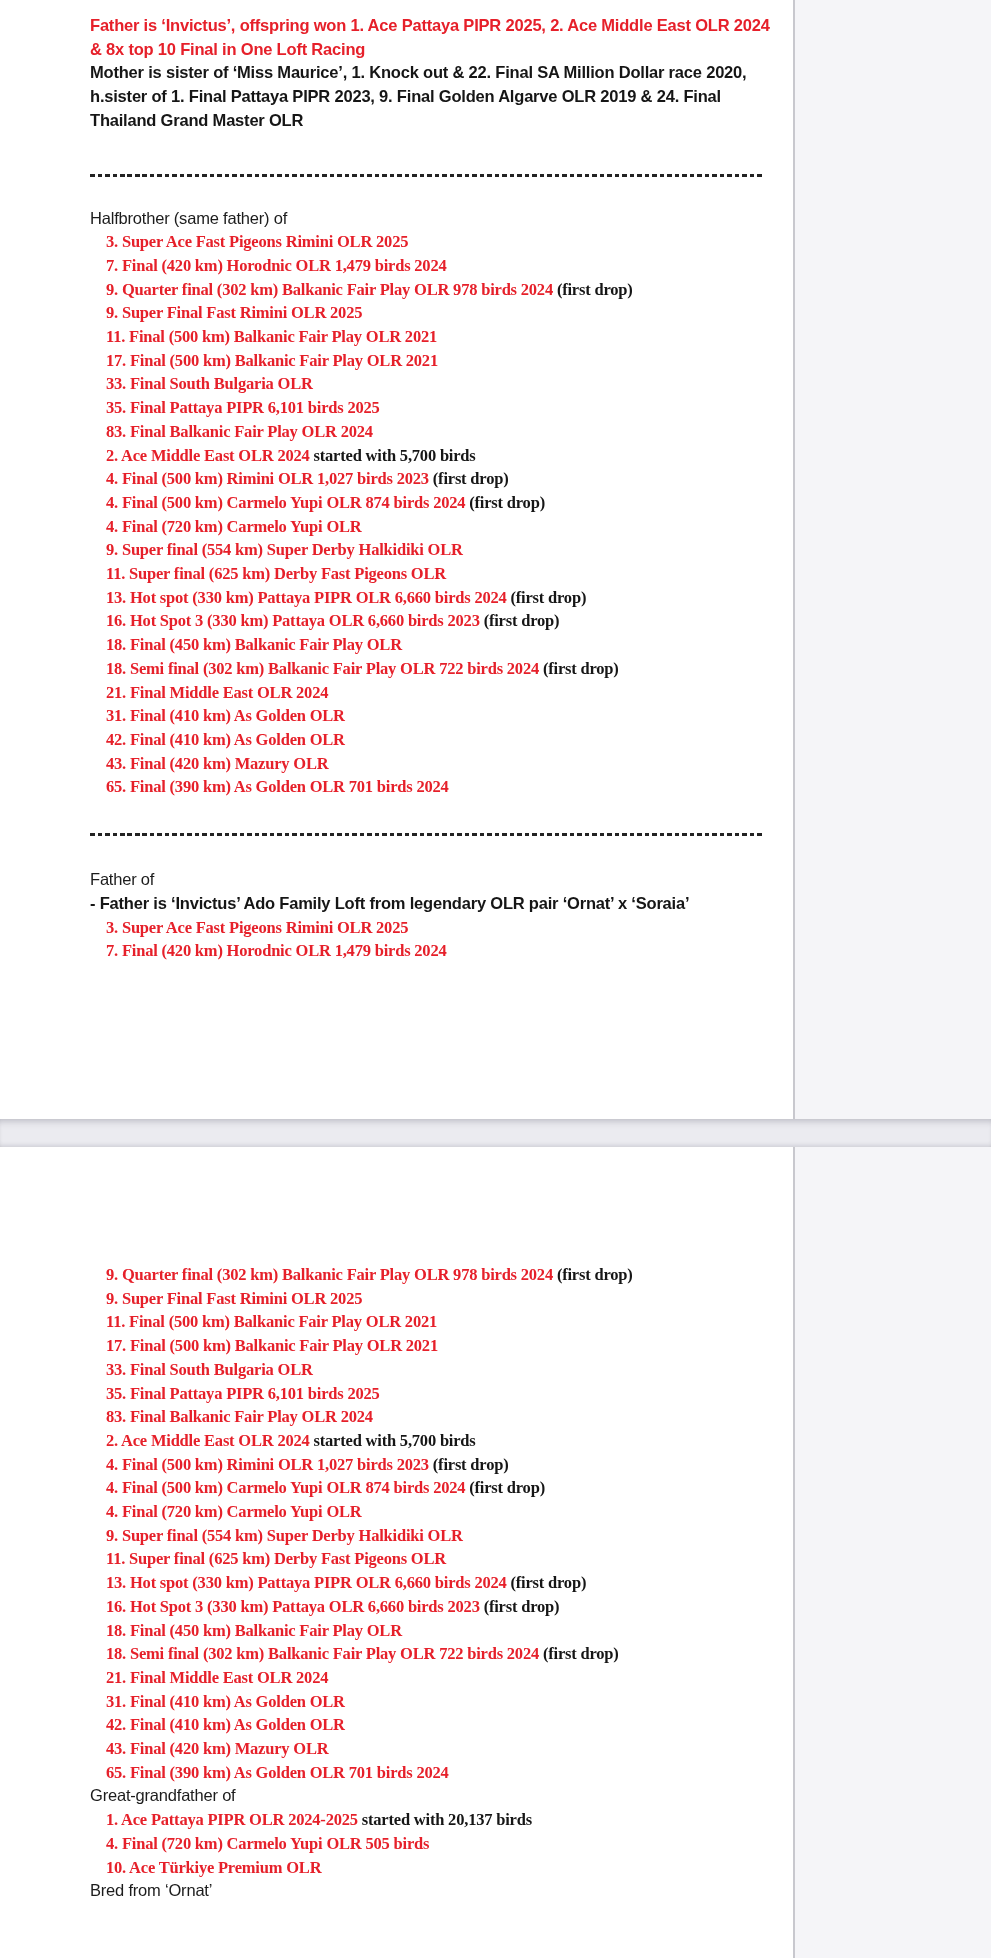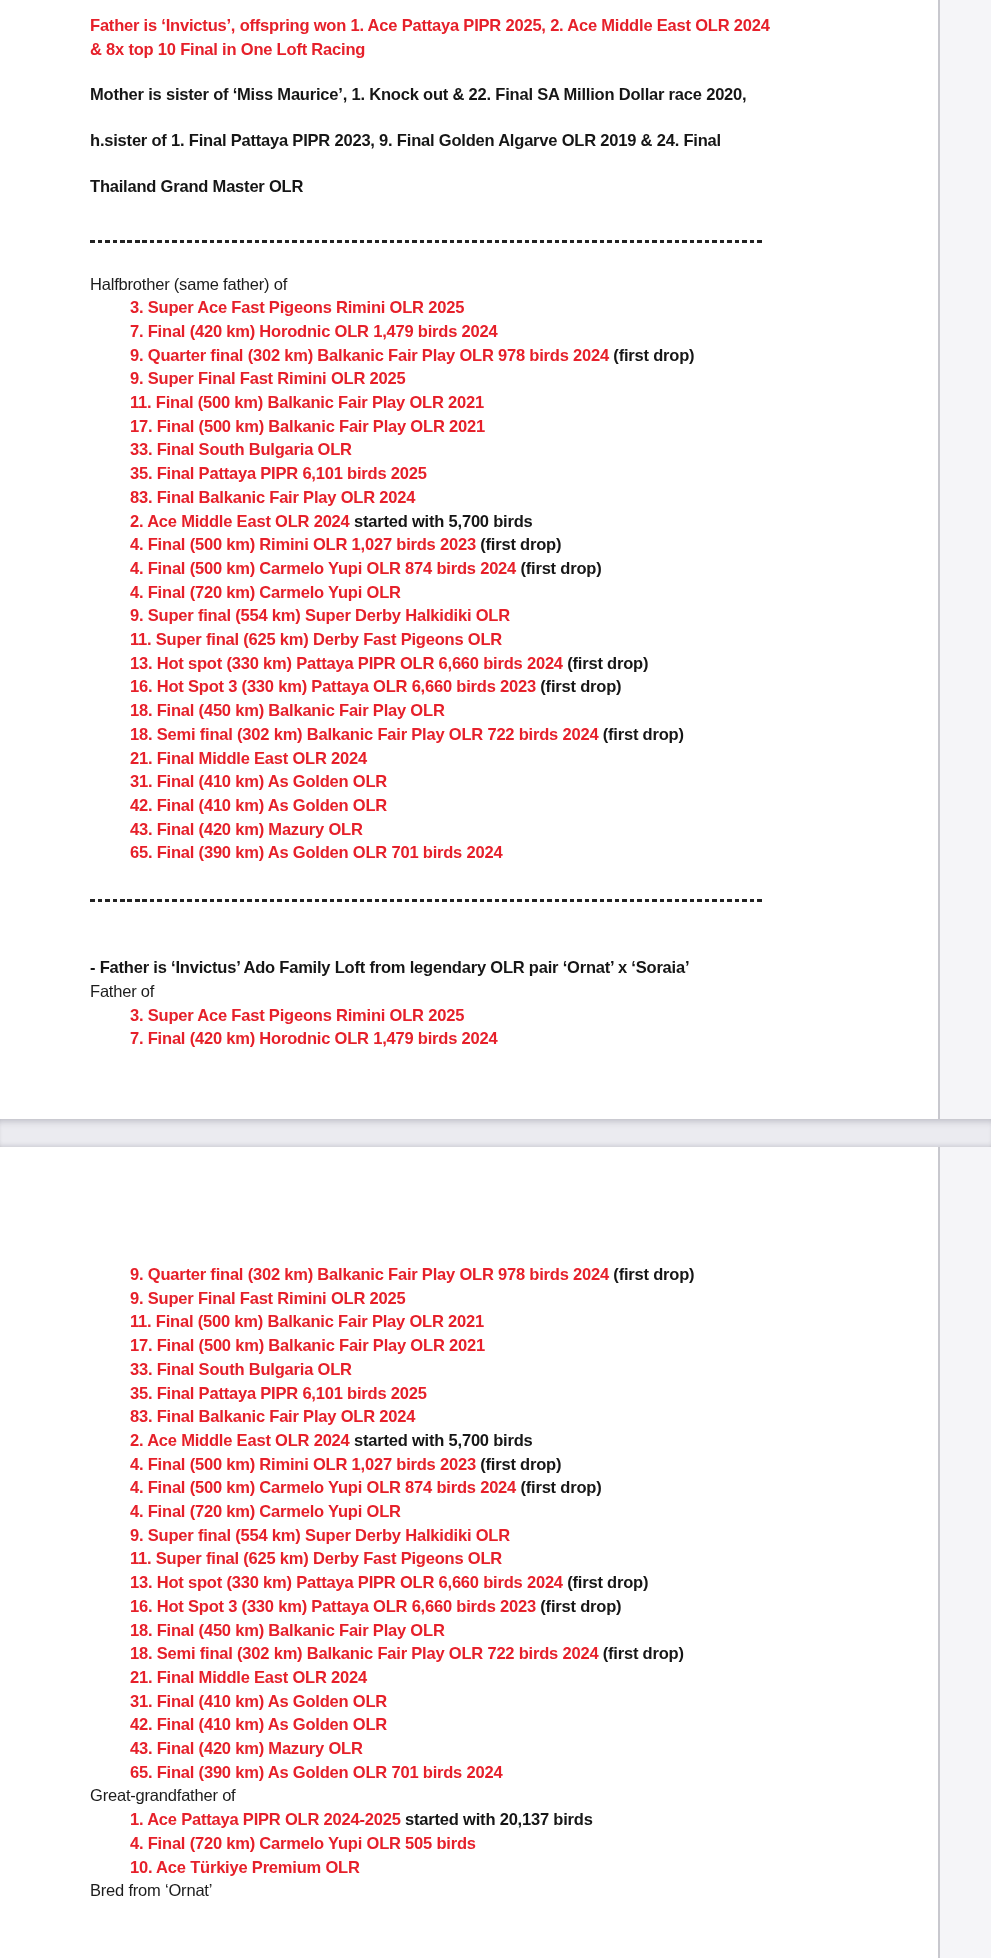--- a/index.html
+++ b/index.html
@@ -10,21 +10,21 @@
     width: 991px;
     height: 1958px;
     overflow: hidden;
     position: relative;
     background: var(--surround-bg, #f5f5f8);
     font-family: "Liberation Sans", sans-serif;
   }
   .page {
     position: absolute;
     left: 0;
-    width: 940px;
+    width: 795px;
     background: var(--page-bg, #ffffff);
     border-right: 2px solid var(--page-edge, #c8c8ce);
     box-sizing: border-box;
     padding-left: 90px;
     overflow: hidden;
   }
   .page-1 {
     top: 0;
     height: 1119px;
     padding-top: 14px;
@@ -44,26 +44,26 @@
     box-shadow: inset 0 7px 7px -5px rgba(40,40,60,0.25), inset 0 -4px 5px -3px rgba(40,40,60,0.18);
   }
   .line {
     line-height: 23.7px;
     font-size: 16.5px;
     font-weight: bold;
     letter-spacing: -0.2px;
     white-space: nowrap;
   }
   .p-red { color: var(--red, #e6202a); }
-  .p-black { color: var(--ink, #161616); margin-top: 22px; }
+  .p-black { color: var(--ink, #161616); }
   .heading {
     font-weight: 400;
     color: var(--heading-ink, #1c1c1c);
   }
-  .result { margin-left: 40px; }
+  .result { margin-left: 16px; font-family: Liberation Serif, serif; }
   .result .main { color: var(--red, #e6202a); }
   .result .suffix { color: var(--ink, #161616); }
   .sep {
     height: 3px;
     width: 672px;
     background: repeating-linear-gradient(90deg, #232323 0 4.5px, transparent 4.5px 7.5px);
   }
   .spacer { width: 100%; }
 </style>
 </head>
@@ -99,22 +99,22 @@
     <div class="line result"><span class="main">18. Final (450 km) Balkanic Fair Play OLR</span></div>
     <div class="line result"><span class="main">18. Semi final (302 km) Balkanic Fair Play OLR 722 birds 2024</span><span class="suffix"> (first drop)</span></div>
     <div class="line result"><span class="main">21. Final Middle East OLR 2024</span></div>
     <div class="line result"><span class="main">31. Final (410 km) As Golden OLR</span></div>
     <div class="line result"><span class="main">42. Final (410 km) As Golden OLR</span></div>
     <div class="line result"><span class="main">43. Final (420 km) Mazury OLR</span></div>
     <div class="line result"><span class="main">65. Final (390 km) As Golden OLR 701 birds 2024</span></div>
     <div class="spacer" style="height: 34px;"></div>
     <div class="sep"></div>
     <div class="spacer" style="height: 32px;"></div>
+    <div class="line heading">Father of</div>
     <div class="line p-black">- Father is ‘Invictus’ Ado Family Loft from legendary OLR pair ‘Ornat’ x ‘Soraia’</div>
-    <div class="line heading">Father of</div>
     <div class="line result"><span class="main">3. Super Ace Fast Pigeons Rimini OLR 2025</span></div>
     <div class="line result"><span class="main">7. Final (420 km) Horodnic OLR 1,479 birds 2024</span></div>
   </div>
 <div class="page-gap"></div>
 <div class="page page-2" id="page2">
     <div class="line result"><span class="main">9. Quarter final (302 km) Balkanic Fair Play OLR 978 birds 2024</span><span class="suffix"> (first drop)</span></div>
     <div class="line result"><span class="main">9. Super Final Fast Rimini OLR 2025</span></div>
     <div class="line result"><span class="main">11. Final (500 km) Balkanic Fair Play OLR 2021</span></div>
     <div class="line result"><span class="main">17. Final (500 km) Balkanic Fair Play OLR 2021</span></div>
     <div class="line result"><span class="main">33. Final South Bulgaria OLR</span></div>

